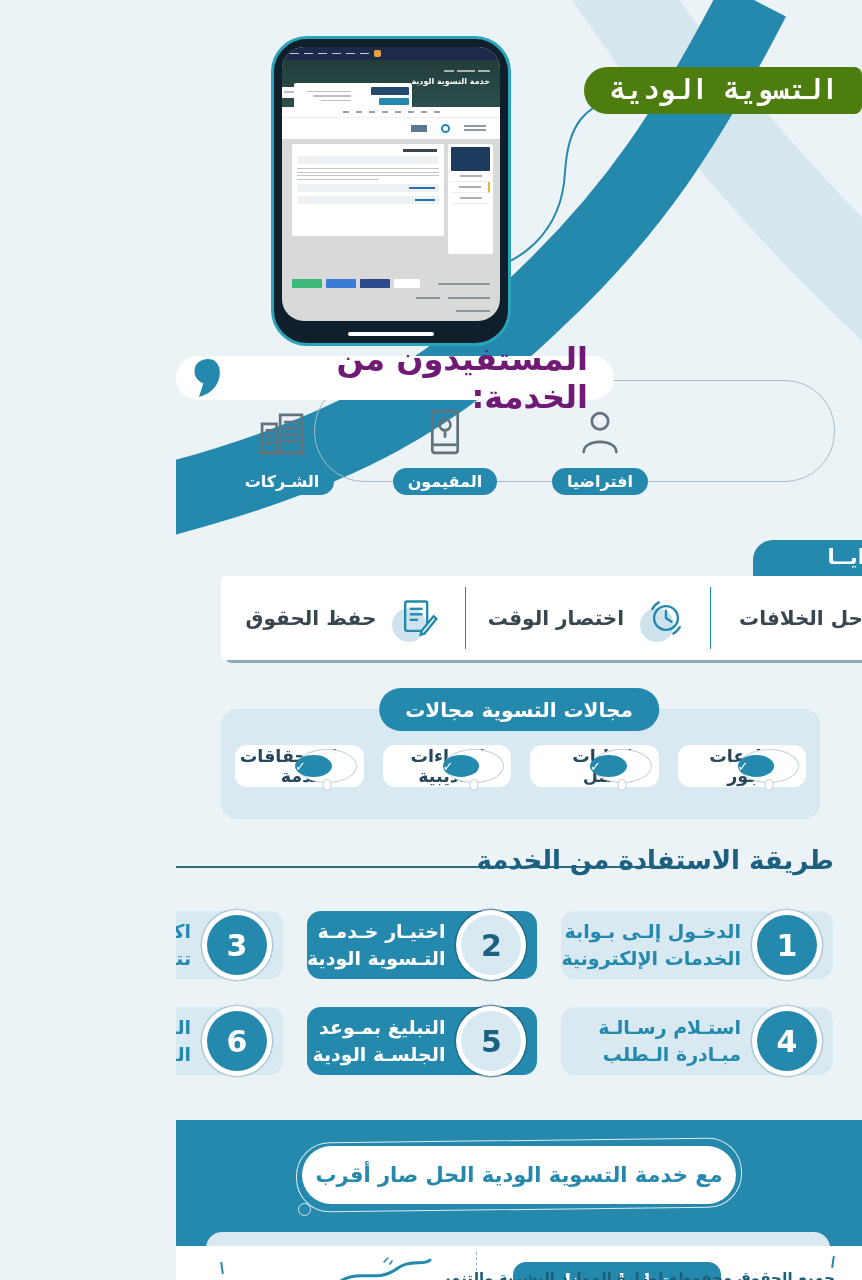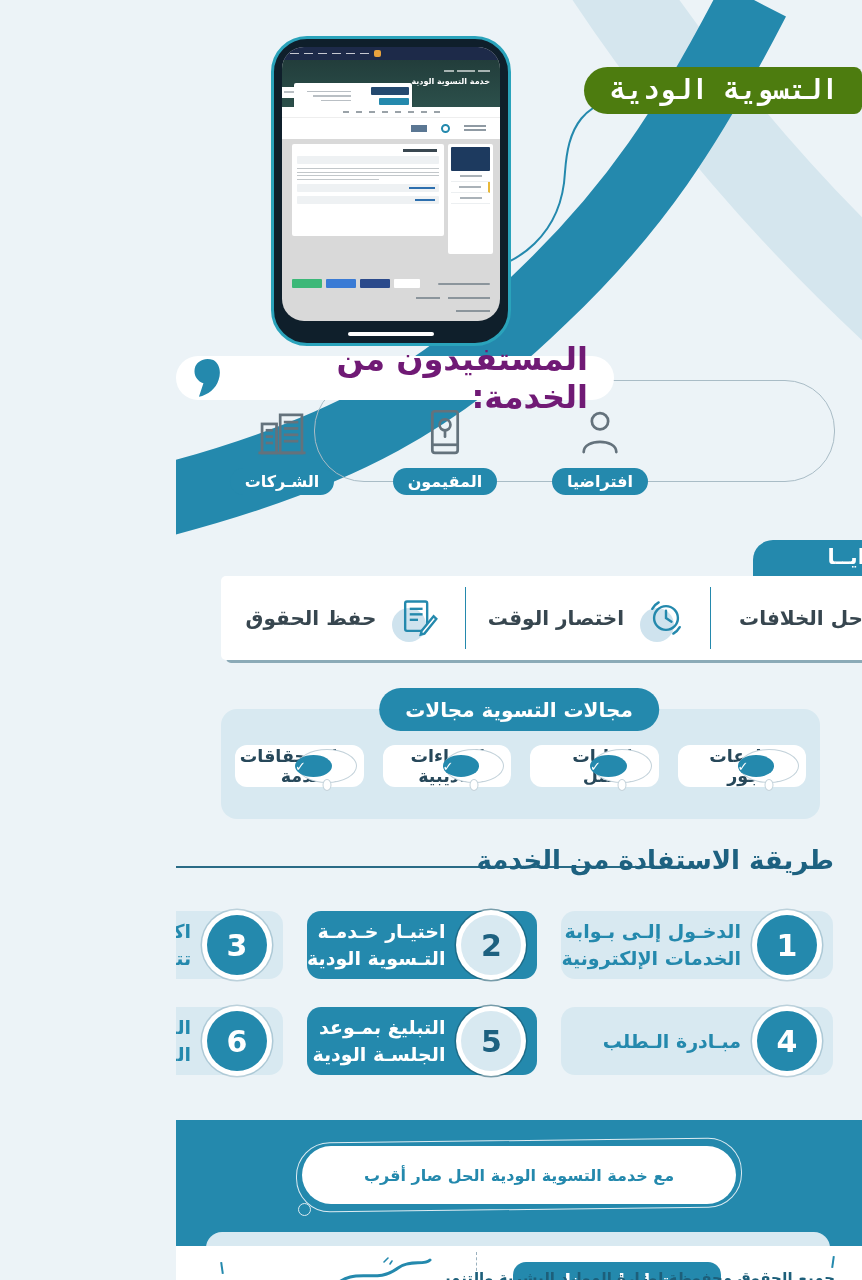--- a/index.html
+++ b/index.html
@@ -126,21 +126,21 @@
            box-shadow:0 0 0 5px #fff,0 0 0 6.5px rgba(23,83,105,.55);}
 
   
   .band{position:absolute;top:1120px;left:0;right:0;height:126px;background:#2489ad;}
   .banner-pill{position:absolute;top:1146px;left:50%;transform:translateX(-50%);width:434px;height:58px;
                background:#fff;border-radius:29px;display:flex;align-items:center;justify-content:center;z-index:2;}
   .banner-pill::after{content:"";position:absolute;inset:-6px;border:1.6px solid #dcebf2;border-radius:34px;
                       transform:rotate(-.7deg);}
   .banner-pill::before{content:"";position:absolute;left:-4px;bottom:-12px;width:11px;height:11px;
                        border:1.6px solid #dcebf2;border-radius:50%;}
-  .banner-pill span{color:#2489ad;font-size:16px;font-weight:bold;}
+  .banner-pill span{color:#2489ad;font-size:21px;font-weight:bold;}
 
   
   .foot-strip{position:absolute;top:1232px;left:30px;right:32px;height:16px;background:#d8e9f1;
               border-radius:22px 22px 0 0;z-index:2;}
   .foot-white{position:absolute;top:1246px;left:0;right:0;height:34px;background:#fff;z-index:3;}
   .foot-badge{position:absolute;top:1262px;left:337px;width:208px;height:38px;background:#2489ad;border-radius:13px;
               z-index:4;display:flex;align-items:flex-start;justify-content:center;}
   .foot-badge span{color:#fff;font-size:19px;font-weight:bold;margin-top:7px;}
   .foot-dash{position:absolute;top:1252px;left:300px;height:40px;border-left:1.6px dashed #9ab0bd;z-index:4;}
   .foot-tag{position:absolute;top:1268px;right:27px;width:390px;height:12px;overflow:hidden;z-index:4;
@@ -396,20 +396,21 @@
       <span class="l">اختيـار خـدمـة</span>
       <span class="l">التـسوية الودية</span>
     </div>
     <div class="step">
       <span class="stepnum">3</span>
       <span class="l">اكـمـال الـطـلـب</span>
       <span class="l">تتبع الخطوات حتى</span>
     </div>
     <div class="step">
       <span class="stepnum">4</span>
+      <span class="l">استـلام رسـالـة</span>
       <span class="l">مبـادرة الـطلب</span>
     </div>
     <div class="step hl">
       <span class="stepnum">5</span>
       <span class="l">التبليغ بمـوعد</span>
       <span class="l">الجلسـة الودية</span>
     </div>
     <div class="step">
       <span class="stepnum">6</span>
       <span class="l">الجـلــسـة تـتـم</span>

